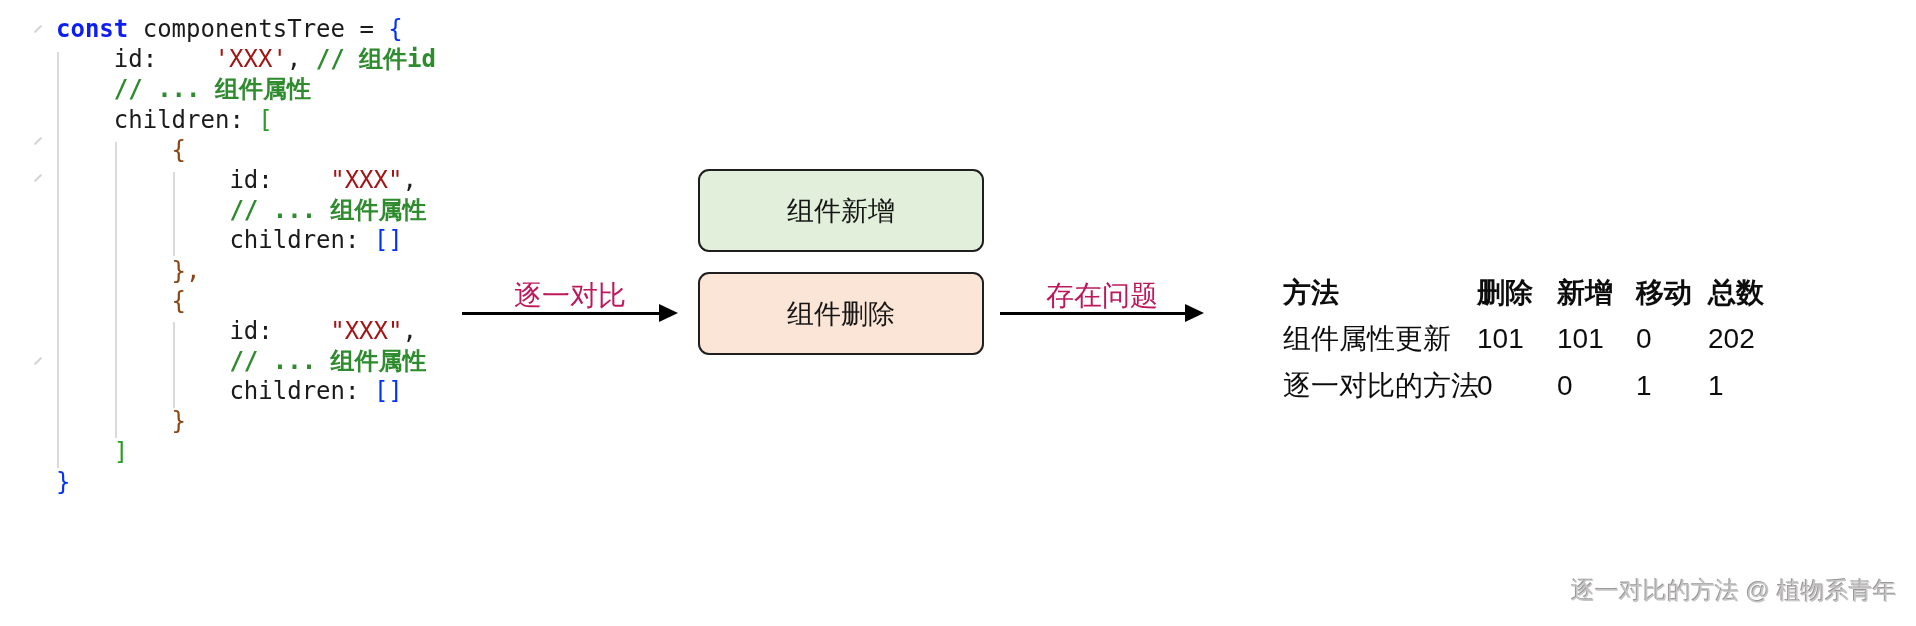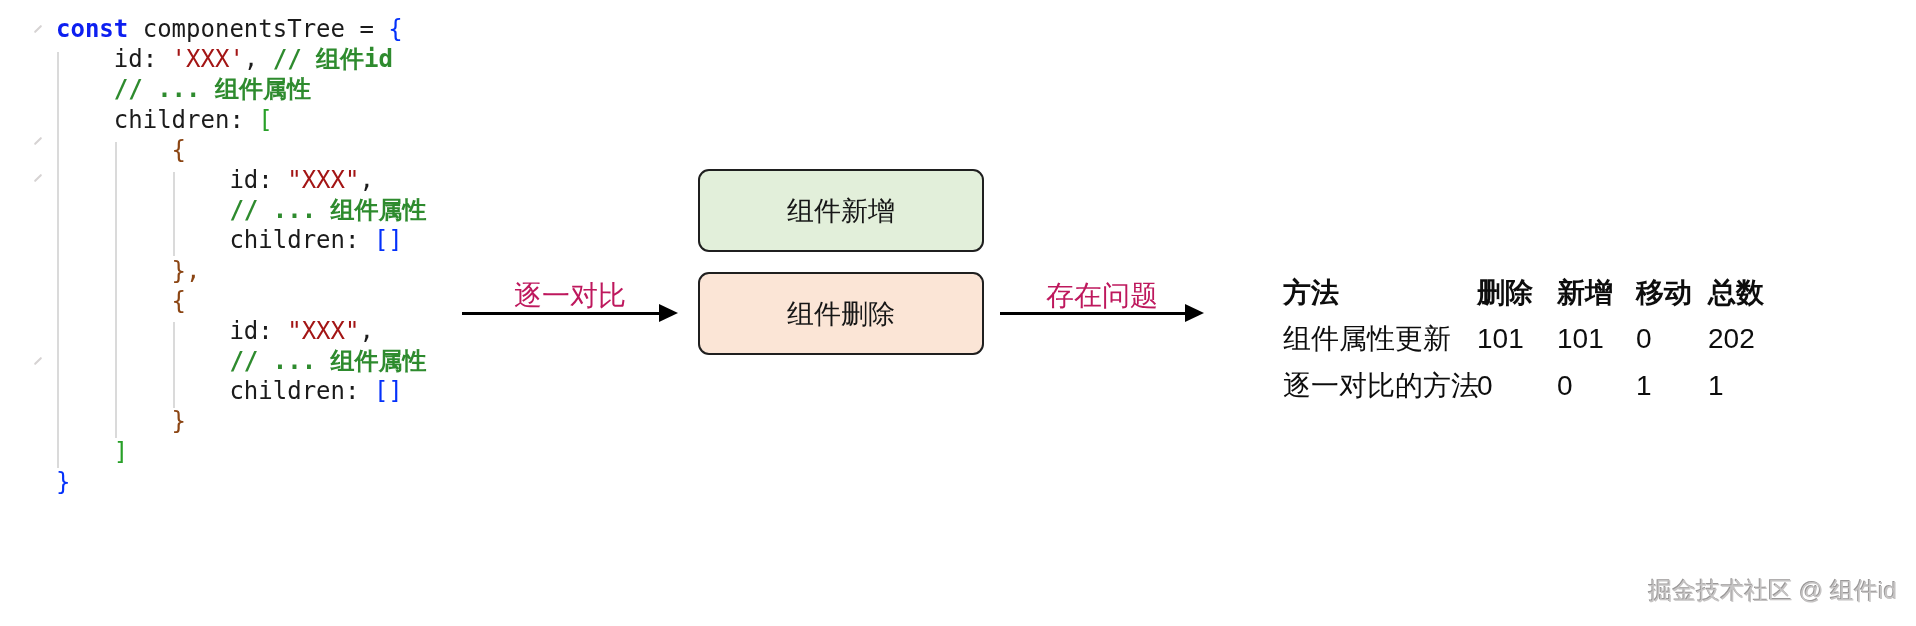--- a/index.html
+++ b/index.html
@@ -21,21 +21,21 @@
     z-index: 2;
     font-family: "DejaVu Sans Mono", "Liberation Mono", monospace;
     font-size: 24px;
     line-height: 30.2px;
     color: var(--plain);
     white-space: pre;
   }
   .code-line { height: 30.2px; white-space: pre; }
   .tok-plain   { color: var(--plain); }
   .tok-keyword { color: var(--keyword); font-weight: bold; }
-  .tok-string  { color: var(--string); }
+  .tok-string  { color: var(--string); margin-left: 43px; }
   .tok-comment { color: var(--comment); font-weight: bold; margin-top: 19px; }
   .tok-bblue   { color: var(--bracket-blue); }
   .tok-bgreen  { color: var(--bracket-green); }
   .tok-bbrown  { color: var(--bracket-brown); }
 
   .indent-guide {
     position: absolute;
     width: 1.5px;
     background: var(--indent-guide);
     z-index: 1;
@@ -157,15 +157,15 @@
     </div>
     <div class="tr">
       <div class="td">逐一对比的方法</div>
       <div class="td">0</div>
       <div class="td">0</div>
       <div class="td">1</div>
       <div class="td">1</div>
     </div>
   </div>
 
-  <div class="watermark">掘金技术社区 @ 组件id</div>
+  <div class="watermark">逐一对比的方法 @ 植物系青年</div>
 
 </div>
 
 </body></html>

